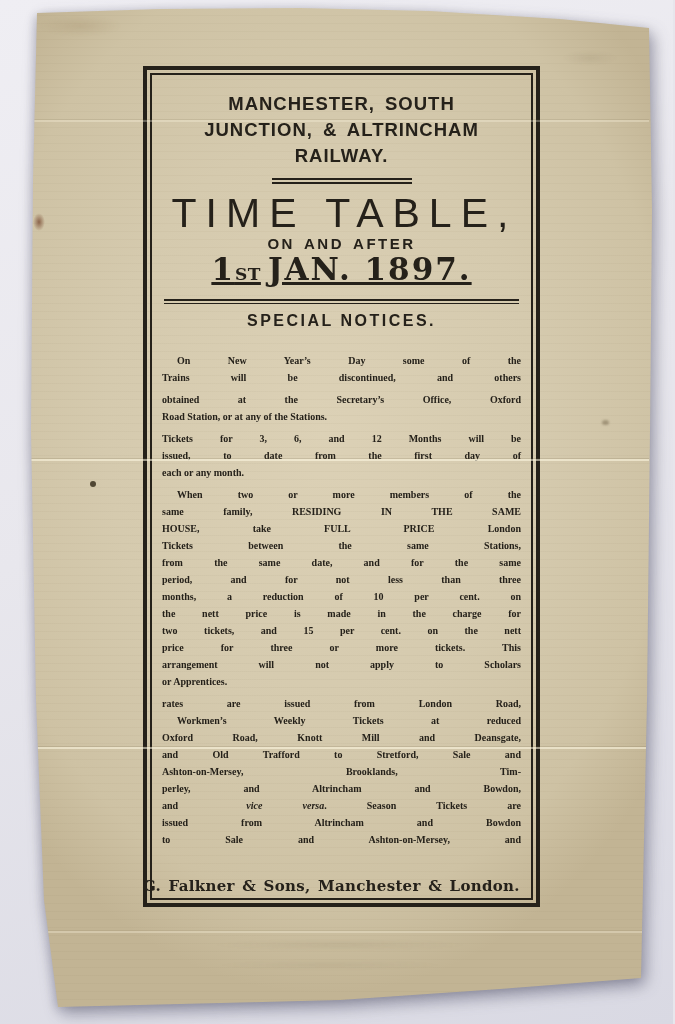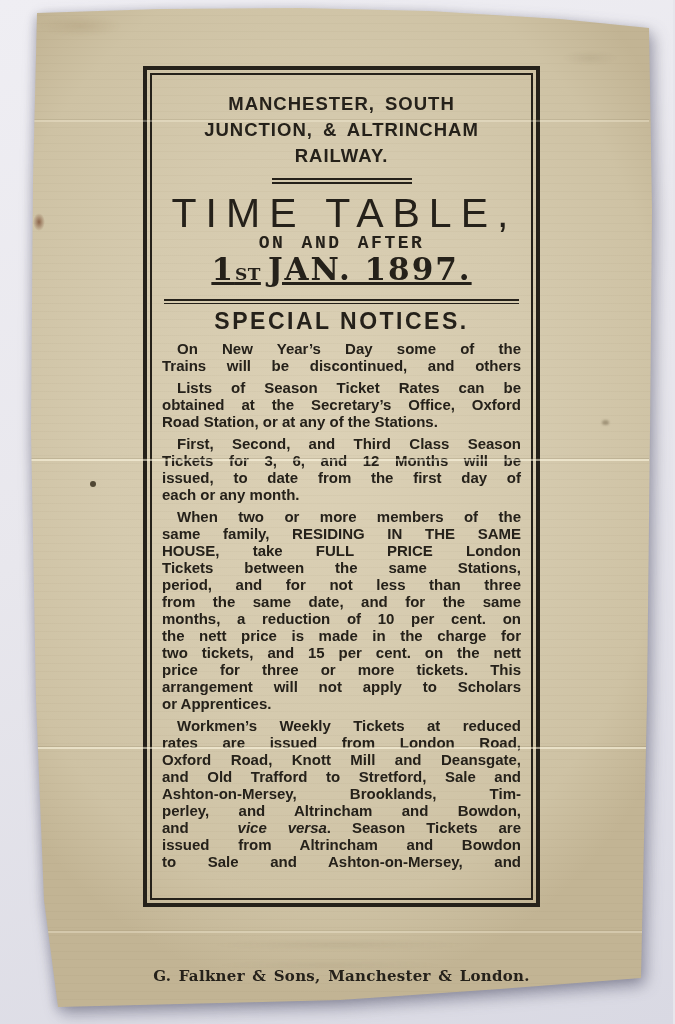--- a/index.html
+++ b/index.html
@@ -40,38 +40,38 @@
   .frame-inner{position:absolute;inset:3px;border:2px solid var(--ink);
          padding:6px 10px 0 10px;box-sizing:border-box;overflow:hidden;
          color:var(--ink);}
   .railway{margin-top:10px;text-align:center;font-weight:700;font-size:18.5px;line-height:26px;
            letter-spacing:1px;font-family:"Liberation Sans",sans-serif;
            word-spacing:4px;}
   .rule-small{width:140px;height:6px;margin:9px auto 7px auto;
            border-top:2px solid var(--ink);border-bottom:2px solid var(--ink);box-sizing:border-box;}
   .cover-title{text-align:center;font-family:"Liberation Sans",sans-serif;font-weight:400;
            font-size:41px;line-height:44px;letter-spacing:9px;padding-left:6px;margin-top:4px;}
-  .cover-sub{text-align:center;font-family:Liberation Mono, monospace;font-weight:700;
-           font-size:18px;line-height:17px;letter-spacing:2.5px;word-spacing:3px;}
+  .cover-sub{text-align:center;font-family:Liberation Sans, sans-serif;font-weight:700;
+           font-size:15px;line-height:17px;letter-spacing:2.5px;word-spacing:3px;}
   .dateline{text-align:center;font-family:"DejaVu Serif",serif;font-weight:700;
            font-size:31px;line-height:35px;letter-spacing:2px;text-decoration:underline;}
   .dateline .ord{font-size:17px;letter-spacing:.5px;margin-right:7px;}
   .rule-big{height:5px;margin:7px 2px 5px 2px;
            border-top:2.5px solid var(--ink);border-bottom:1.5px solid var(--ink);box-sizing:border-box;}
   .notices-head{text-align:center;font-family:"Liberation Sans",sans-serif;font-weight:700;
-           font-size:23px;line-height:24px;letter-spacing:2.5px;margin:5px 0 7px 0;}
-  .notices{font-family:Liberation Sans, sans-serif;font-weight:700;font-size:15px;line-height:17px;
+           font-size:16px;line-height:24px;letter-spacing:2.5px;margin:5px 0 19px 0;}
+  .notices{font-family:Liberation Serif, serif;font-weight:700;font-size:10px;line-height:17px;
            color:var(--ink);}
   .para{margin:0 0 5px 0;}
   .tline{text-align:justify;text-align-last:justify;text-justify:inter-word;}
   .tline.last{text-align-last:left;}
   .tline.first{padding-left:15px;}
   .tline em{font-style:italic;font-weight:700;margin-left:28px;}
-  .imprint{position:absolute;left:143px;top:967px;width:397px;z-index:2;
-           text-align:center;color:var(--ink);font-family:"DejaVu Serif",serif;
+  .imprint{position:absolute;left:143px;top:877px;width:397px;z-index:2;
+           text-align:left;color:var(--ink);font-family:"DejaVu Serif",serif;
            font-weight:700;font-size:15px;letter-spacing:.3px;word-spacing:2px;}
 </style>
 </head>
 <body>
 
 <div class="stage">
   <div class="paper-wrap">
     <div class="paper">
 
       <div class="crease soft" style="top:119px">
@@ -114,47 +114,45 @@
           <div class="rule-big"></div>
 
           <div class="notices-head">SPECIAL NOTICES.</div>
 
           <div class="notices" id="notices-body">
               <div class="para">
                 <div class="tline first"><span>On New Year’s Day some of the</span></div>
                 <div class="tline"><span>Trains will be discontinued, and others</span></div>
               </div>
               <div class="para">
-                <div class="tline first"><span>Lists of Season Ticket Rates can be</span></div>
                 <div class="tline"><span>obtained at the Secretary’s Office, Oxford</span></div>
                 <div class="tline last"><span>Road Station, or at any of the Stations.</span></div>
               </div>
               <div class="para">
-                <div class="tline first"><span>First, Second, and Third Class Season</span></div>
                 <div class="tline"><span>Tickets for 3, 6, and 12 Months will be</span></div>
                 <div class="tline"><span>issued, to date from the first day of</span></div>
                 <div class="tline last"><span>each or any month.</span></div>
               </div>
               <div class="para">
                 <div class="tline first"><span>When two or more members of the</span></div>
                 <div class="tline"><span>same family, RESIDING IN THE SAME</span></div>
                 <div class="tline"><span>HOUSE, take FULL PRICE London</span></div>
                 <div class="tline"><span>Tickets between the same Stations,</span></div>
+                <div class="tline"><span>from the same date, and for the same</span></div>
                 <div class="tline"><span>period, and for not less than three</span></div>
-                <div class="tline"><span>from the same date, and for the same</span></div>
                 <div class="tline"><span>months, a reduction of 10 per cent. on</span></div>
                 <div class="tline"><span>the nett price is made in the charge for</span></div>
                 <div class="tline"><span>two tickets, and 15 per cent. on the nett</span></div>
                 <div class="tline"><span>price for three or more tickets.  This</span></div>
                 <div class="tline"><span>arrangement will not apply to Scholars</span></div>
                 <div class="tline last"><span>or Apprentices.</span></div>
               </div>
               <div class="para">
+                <div class="tline"><span>rates are issued from London Road,</span></div>
                 <div class="tline first"><span>Workmen’s Weekly Tickets at reduced</span></div>
-                <div class="tline"><span>rates are issued from London Road,</span></div>
                 <div class="tline"><span>Oxford Road, Knott Mill and Deansgate,</span></div>
                 <div class="tline"><span>and Old Trafford to Stretford, Sale and</span></div>
                 <div class="tline"><span>Ashton-on-Mersey, Brooklands, Tim-</span></div>
                 <div class="tline"><span>perley, and Altrincham and Bowdon,</span></div>
                 <div class="tline"><span>and </span><em>vice versa</em><span>.  Season Tickets are</span></div>
                 <div class="tline"><span>issued from Altrincham and Bowdon</span></div>
                 <div class="tline"><span>to Sale and Ashton-on-Mersey, and</span></div>
               </div>
             </div>
 

